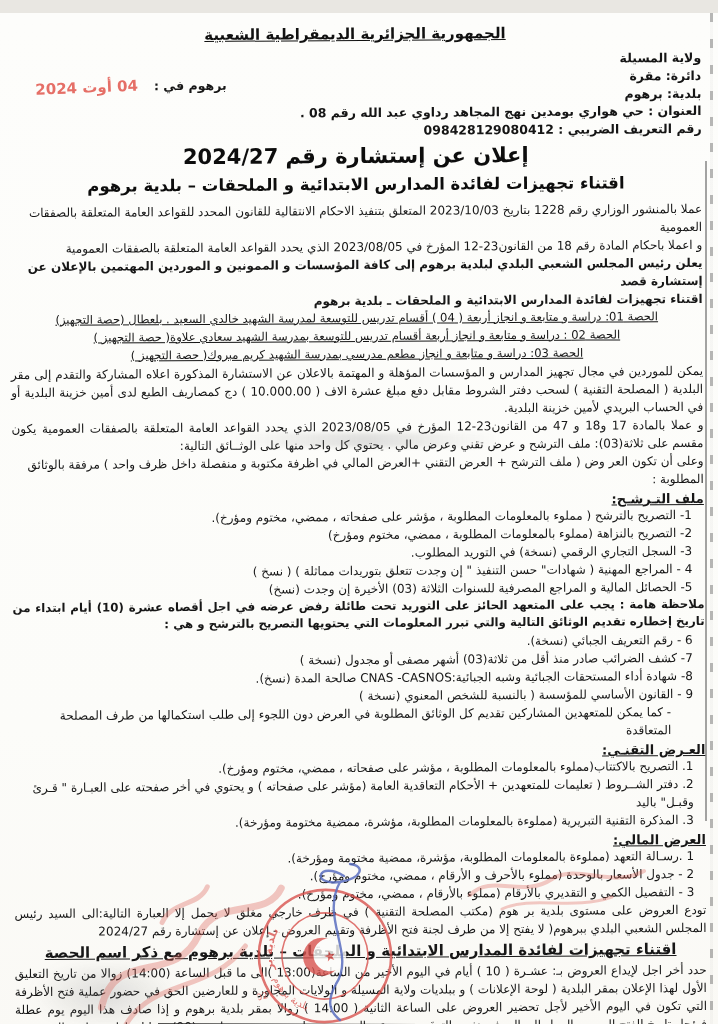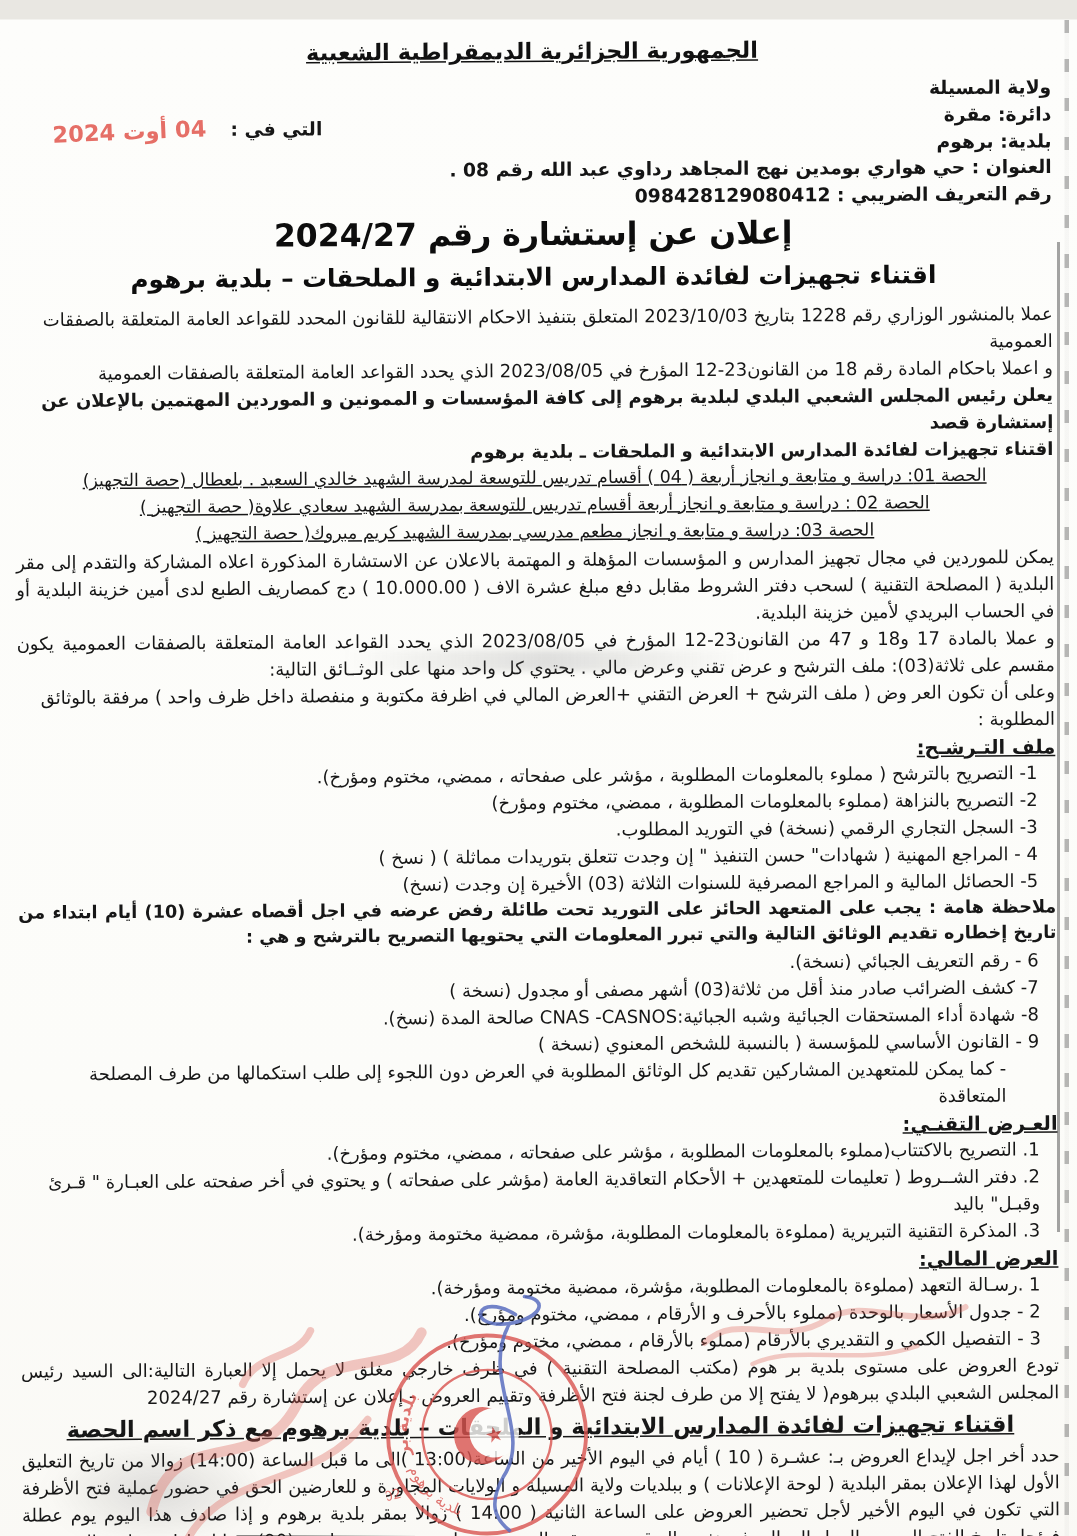--- a/index.html
+++ b/index.html
@@ -53,21 +53,21 @@
 
     <div class="letterhead">
       <p>ولاية المسيلة</p>
       <p>دائرة: مقرة</p>
       <p>بلدية: برهوم</p>
       <p>العنوان : حي هواري بومدين نهج المجاهد رداوي عبد الله رقم 08 .</p>
       <p>رقم التعريف الضريبي : 098428129080412</p>
     </div>
 
     <div class="placedate">
-      <span class="label">التي في :</span>
+      <span class="label">برهوم في :</span>
       <span class="date-stamp">04 أوت 2024</span>
     </div>
 
     <p class="title1">إعلان عن إستشارة رقم 2024/27</p>
     <p class="title2">اقتناء تجهيزات لفائدة المدارس الابتدائية و الملحقات – بلدية برهوم</p>
 
     <p class="body-text">عملا بالمنشور الوزاري رقم 1228 بتاريخ 2023/10/03 المتعلق بتنفيذ الاحكام الانتقالية للقانون المحدد للقواعد العامة المتعلقة بالصفقات العمومية</p>
     <p class="body-text">و اعملا باحكام المادة رقم 18 من القانون23-12 المؤرخ في 2023/08/05 الذي يحدد القواعد العامة المتعلقة بالصفقات العمومية</p>
     <p class="body-text b center">يعلن رئيس المجلس الشعبي البلدي لبلدية برهوم إلى كافة المؤسسات و الممونين و الموردين  المهتمين بالإعلان عن إستشارة قصد</p>
     <p class="body-text b center">اقتناء تجهيزات لفائدة المدارس الابتدائية و الملحقات ـ بلدية برهوم</p>

